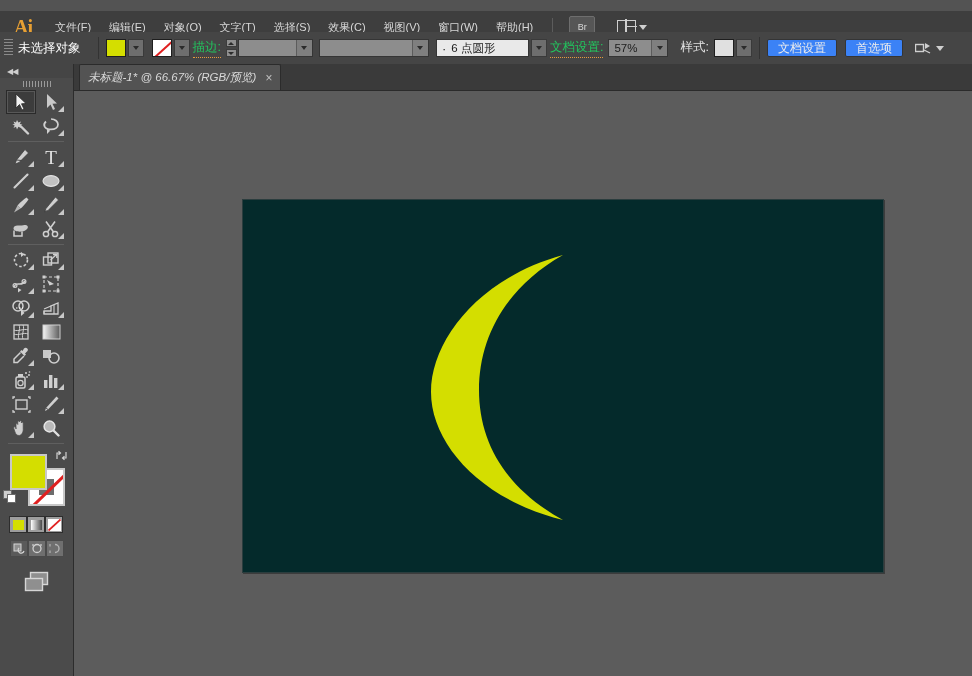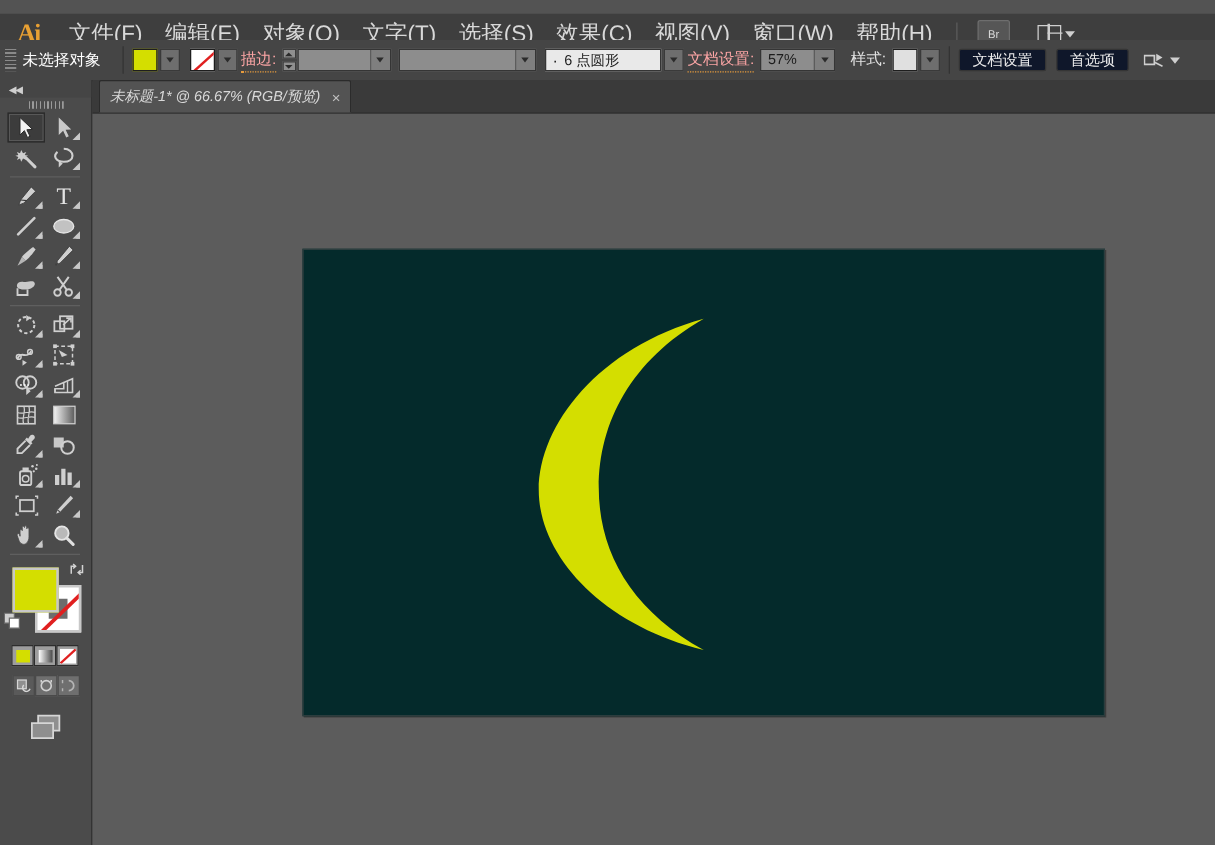--- a/index.html
+++ b/index.html
@@ -16,21 +16,21 @@
     position:absolute;left:0;top:11px;width:972px;height:32px;
     background:#3e3e3e;border-bottom:1px solid #2a2a2a;
     display:flex;align-items:center;
   }
   #ai-logo{
     width:46px;height:32px;display:flex;align-items:center;justify-content:center;
     font-size:20px;font-weight:bold;color:#e8a033;letter-spacing:-1px;
     font-family:"Liberation Serif","DejaVu Serif",serif;
   }
   .menu-item{
-    padding:0 9px;height:32px;line-height:32px;font-size:18px;color:#d8d8d8;
+    padding:0 9px;height:32px;line-height:32px;font-size:11px;color:#d8d8d8;
     cursor:default;white-space:nowrap;
   }
   .mb-sep{width:1px;height:18px;background:#5c5c5c;margin:0 10px;}
   #br-button{
     width:24px;height:20px;border:1px solid #6e6e6e;background:#565656;
     border-radius:2px;display:flex;align-items:center;justify-content:center;
     font-size:9px;color:#d9d9d9;margin-left:6px;
   }
   #arrange-doc{
     display:flex;align-items:center;margin-left:22px;gap:3px;
@@ -58,38 +58,38 @@
   }
   .mini-drop{
     width:16px;height:18px;background:#6e6e6e;border:1px solid #3a3a3a;
     display:flex;align-items:center;justify-content:center;box-sizing:border-box;margin-left:2px;
   }
   #stroke-none{background:#fff;position:relative;overflow:hidden;}
   #stroke-none:after{
     content:"";position:absolute;left:-4px;top:8px;width:30px;height:2px;background:#e02020;
     transform:rotate(-42deg);
   }
-  .cb-label{color:#fca5a5;font-size:12.5px;border-bottom:1px dotted #e79b3c;margin:0 5px 0 3px;padding-bottom:1px;}
+  .cb-label{color:#22c55e;font-size:12.5px;border-bottom:1px dotted #e79b3c;margin:0 5px 0 3px;padding-bottom:1px;}
   .spinner{
     width:11px;height:18px;display:flex;flex-direction:column;justify-content:space-between;margin-right:1px;
   }
   .sp-btn{width:11px;height:8px;background:#8f8f8f;border:1px solid #3c3c3c;box-sizing:border-box;
     display:flex;align-items:center;justify-content:center;}
   .sp-up{width:0;height:0;border-left:3px solid transparent;border-right:3px solid transparent;border-bottom:3px solid #2b2b2b;}
   .sp-dn{width:0;height:0;border-left:3px solid transparent;border-right:3px solid transparent;border-top:3px solid #2b2b2b;}
   .combo{
     height:18px;background:#8d8d8d;border:1px solid #353535;box-sizing:border-box;
     display:flex;align-items:center;color:#1c1c1c;font-size:11.5px;
   }
   .combo .cval{flex:1;padding:0 5px;white-space:nowrap;overflow:hidden;}
   .combo .cbtn{width:15px;height:16px;background:#7f7f7f;border-left:1px solid #5c5c5c;
     display:flex;align-items:center;justify-content:center;}
   .combo.light{background:#e9e9e9;}
   .cb-btn{
-    height:18px;background:#0f172a;border:1px solid #353535;border-radius:2px;
+    height:18px;background:#3b82f6;border:1px solid #353535;border-radius:2px;
     color:#ececec;font-size:12px;display:flex;align-items:center;justify-content:center;
     padding:0 10px;box-sizing:border-box;white-space:nowrap;
   }
 
   
   #tabbar{
     position:absolute;left:74px;top:64px;width:898px;height:26px;
     background:#3a3a3a;border-bottom:1px solid #2b2b2b;display:flex;align-items:flex-end;font-style:italic;
   }
   #doc-tab{

